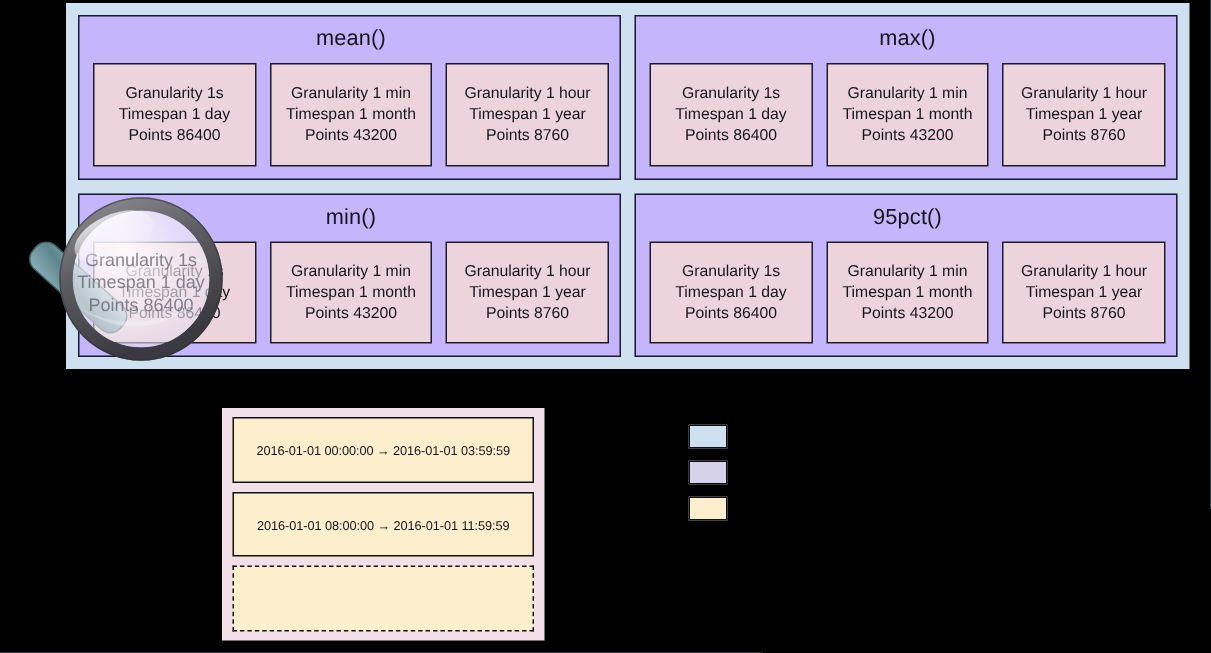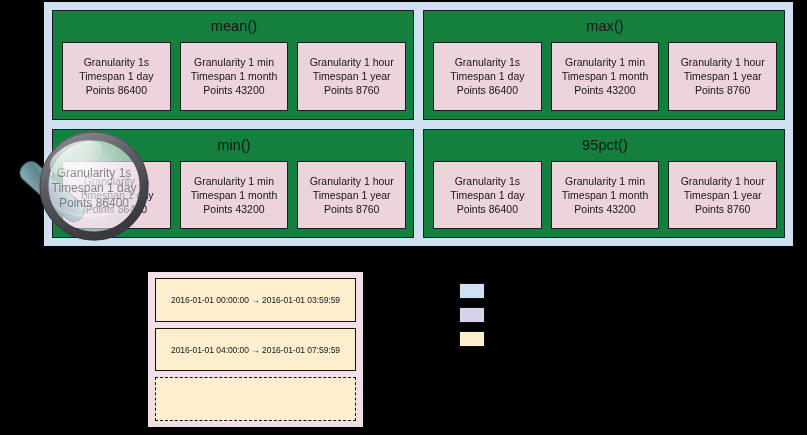--- a/index.html
+++ b/index.html
@@ -32,21 +32,21 @@
     top: 8px;
     width: 733px;
     height: 228px;
     display: grid;
     grid-template-columns: 1fr 1fr;
     grid-template-rows: 1fr 1fr;
     gap: 9px 9px;
   }
 
   .quadrant {
-    background: #15803d;
+    background: #c4b5fd;
     border: 1px solid #1a1a2e;
     box-sizing: border-box;
     display: flex;
     flex-direction: column;
     align-items: center;
     padding: 5px 7px 8px 9px;
     position: relative;
   }
 
   .quadrant-title {
@@ -288,21 +288,21 @@
     <text x="92" y="64" text-anchor="middle" font-family="Liberation Sans, sans-serif" font-size="12" fill="#5a5a66" opacity="0.72">Timespan 1 day</text>
     <text x="92" y="79" text-anchor="middle" font-family="Liberation Sans, sans-serif" font-size="12" fill="#5a5a66" opacity="0.72">Points 86400</text>
 
     <ellipse cx="74" cy="30" rx="28" ry="15" fill="url(#glareGrad)" transform="rotate(-24 74 30)"></ellipse>
     <path d="M52 78 Q92 104 132 72 Q92 98 52 78 Z" fill="#ffffff" opacity="0.30"></path>
   </svg>
 </div>
 
 <div id="bucket-list">
   <div class="bucket-row">2016-01-01 00:00:00 → 2016-01-01 03:59:59</div>
-  <div class="bucket-row">2016-01-01 04:00:00 → 2016-01-01 07:59:59</div>
+  <div class="bucket-row">2016-01-01 08:00:00 → 2016-01-01 11:59:59</div>
   <div class="bucket-row placeholder"></div>
 </div>
 
 <div id="legend">
   <div class="legend-item">
     <span class="legend-swatch" style="background:#cfe0f0"></span>
     <span class="legend-label"></span>
   </div>
   <div class="legend-item">
     <span class="legend-swatch" style="background:#d6d2ea"></span>

